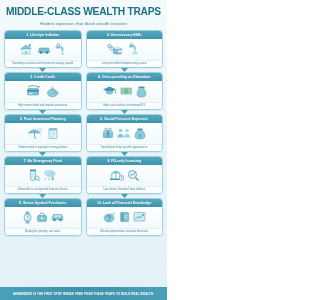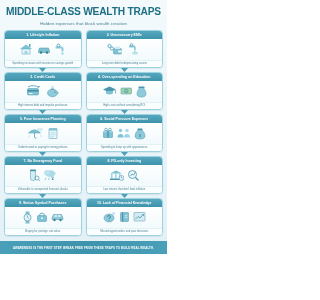--- a/index.html
+++ b/index.html
@@ -3,21 +3,21 @@
 <meta charset="utf-8">
 <style>
   * { box-sizing: border-box; margin: 0; padding: 0; }
   html, body {
     width: 167px; height: 300px;
     font-family: "Liberation Sans", sans-serif;
     overflow: hidden;
   }
   #poster {
     position: relative;
-    width: 167px; height: 254px;
+    width: 167px; height: 300px;
     background: linear-gradient(180deg, #f4fafc 0%, #eaf5f9 40%, #e3f1f7 100%);
     display: flex; flex-direction: column;
     align-items: center;
   }
   
   #header { width: 100%; padding: 7px 4px 2px; text-align: center; }
   #title {
     font-size: 10.2px; font-weight: bold; letter-spacing: -0.2px;
     color: #1d6f84; line-height: 1.05; white-space: nowrap;
   }

